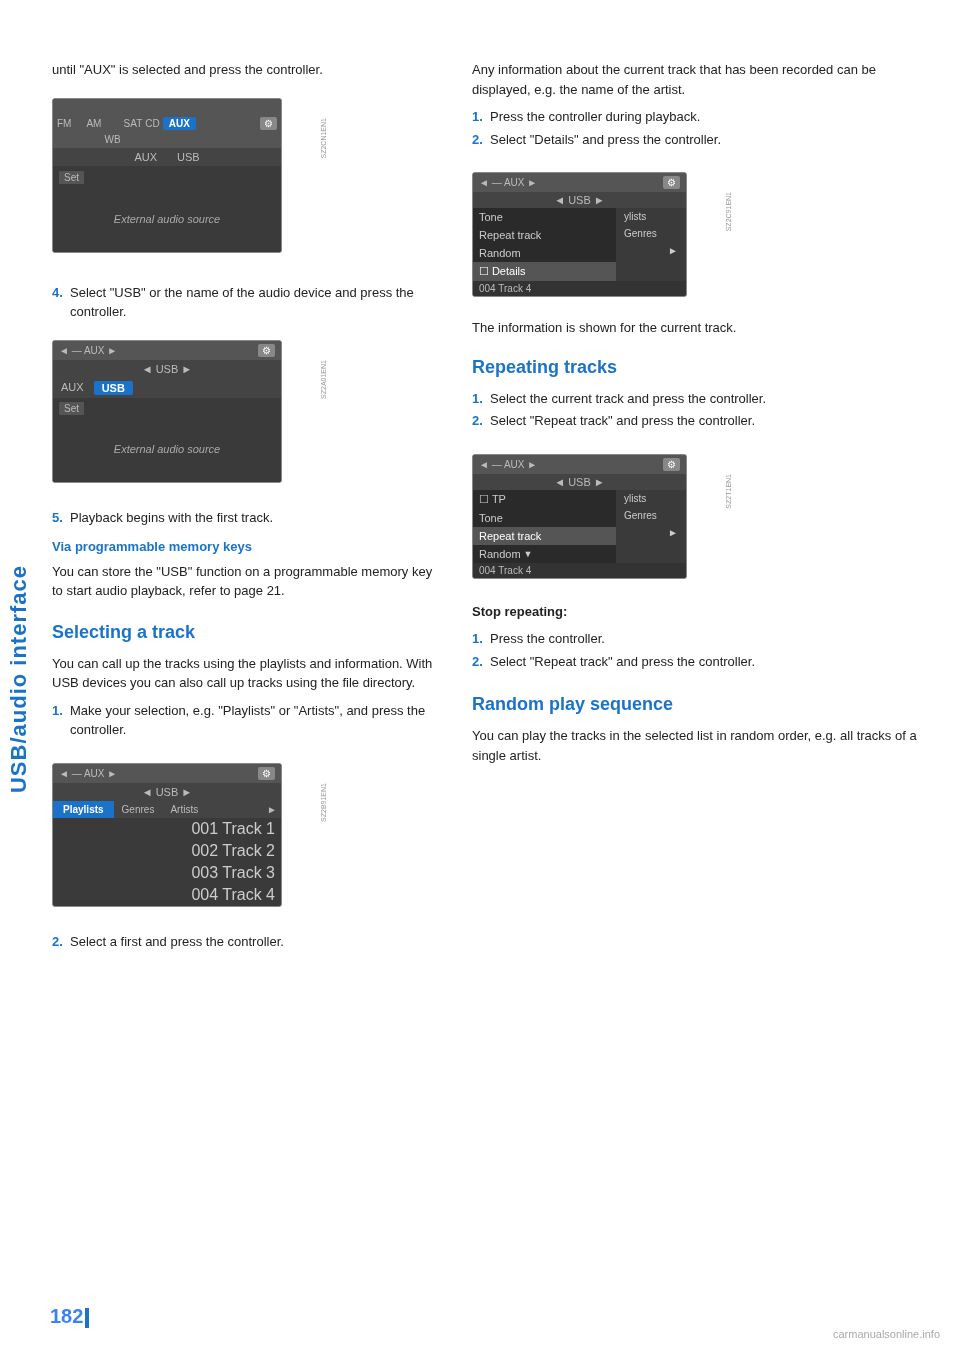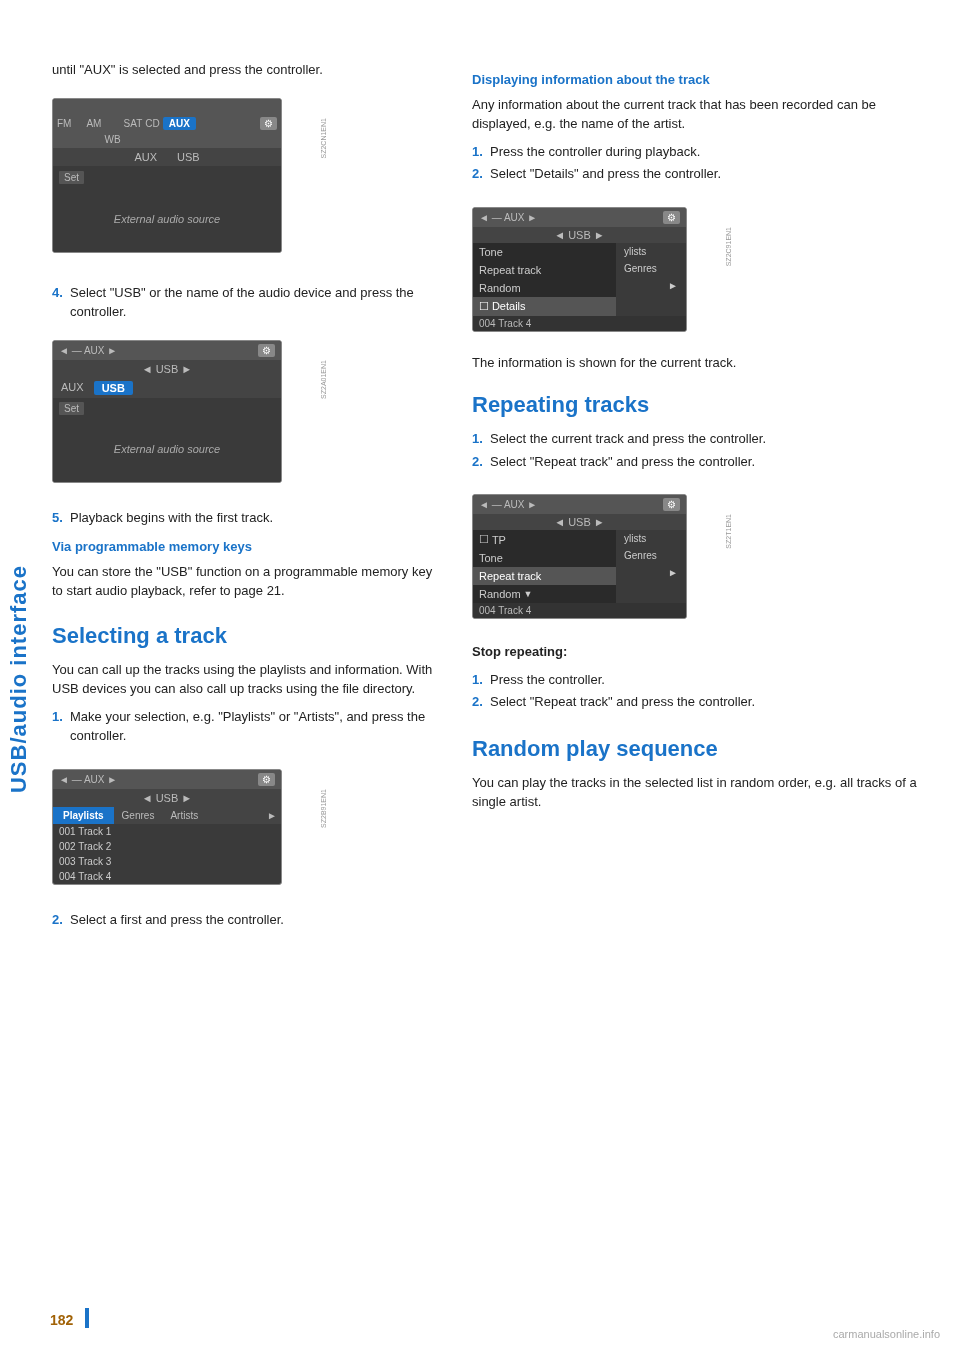--- a/index.html
+++ b/index.html
@@ -50,21 +50,21 @@
 
     .col-right {
       flex: 1;
     }
 
     
     p { font-size: 13px; line-height: 1.5; color: #222; margin-bottom: 8px; }
 
     
     .section-heading {
-      font-size: 22px;
+      font-size: 18px;
       font-weight: bold;
       color: #1a73c8;
       margin-top: 18px;
       margin-bottom: 8px;
     }
 
     .sub-heading {
       font-size: 13px;
       font-weight: bold;
       color: #1a73c8;
@@ -100,22 +100,22 @@
       margin: 10px 0;
       width: 220px;
       overflow: hidden;
     }
 
     
     .page-number {
       position: absolute;
       bottom: 30px;
       left: 50px;
-      font-size: 14px;
-      color: #a16207;
+      font-size: 20px;
+      color: #3b82f6;
       font-weight: bold;
     }
 
     
     .page-number-bar {
       position: absolute;
       bottom: 30px;
       left: 85px;
       width: 4px;
       height: 20px;
@@ -129,22 +129,23 @@
       right: 20px;
       font-size: 11px;
       color: #aaa;
     }
 
     .spacer { height: 12px; }
 
     
     .screen-track-list .track-item {
       padding: 2px 6px;
-      font-size: 10px;
+      font-size: 16px;
       color: #ccc;
+      text-align: right;
     }
 
     
     .right-screen {
       width: 215px;
     }
 
     .screen-wrapper {
       position: relative;
       display: inline-block;
@@ -275,21 +276,20 @@
       <li>
         <span class="num" style="color:#1a73c8;font-weight:bold;">2.</span>
         <span>Select a first and press the controller.</span>
       </li>
     </ol>
 
   </div>
 
   <div class="col-right">
 
-    <p class="sub-heading">Displaying information about the track</p>
     <p>Any information about the current track that has been recorded can be displayed, e.g. the name of the artist.</p>
 
     <ol class="num-list" style="margin-top:6px;">
       <li>
         <span class="num" style="color:#1a73c8;font-weight:bold;">1.</span>
         <span>Press the controller during playback.</span>
       </li>
       <li>
         <span class="num" style="color:#1a73c8;font-weight:bold;">2.</span>
         <span>Select "Details" and press the controller.</span>

